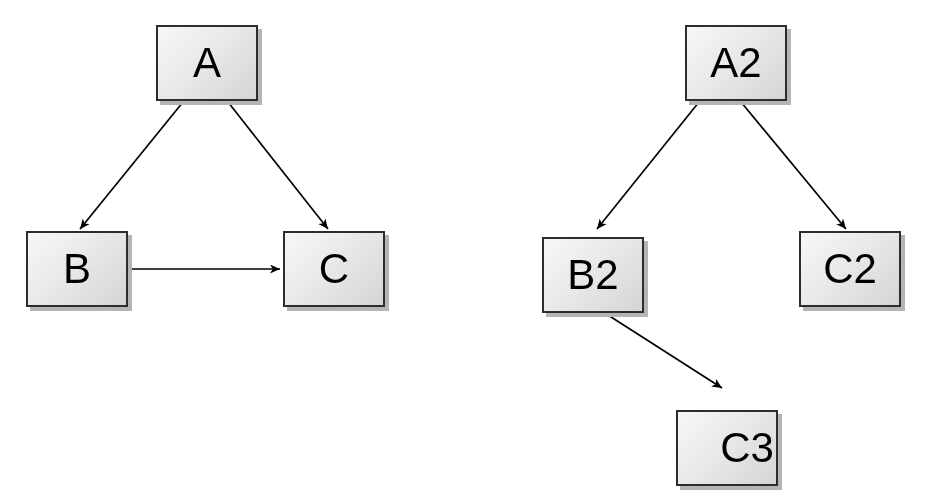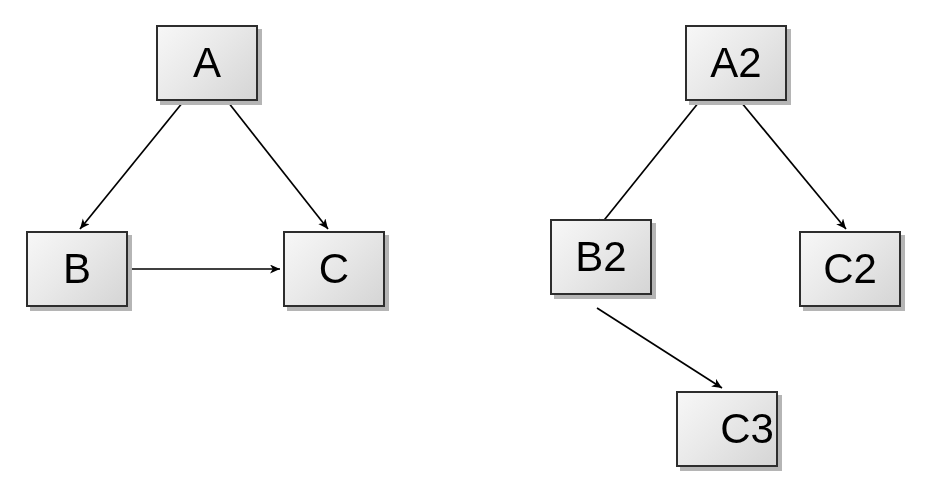--- a/index.html
+++ b/index.html
@@ -45,23 +45,23 @@
     align-items: center;
     justify-content: center;
     color: var(--text);
     font-size: 42px;
     line-height: 1;
   }
   .node-a  { left: 156px; top: 25px;  }
   .node-b  { left: 26px;  top: 231px; }
   .node-c  { left: 283px; top: 231px; }
   .node-a2 { left: 669px; top: 25px; margin-left: 16px;  }
-  .node-b2 { left: 542px; top: 219px; margin-left: 8px; }
+  .node-b2 { left: 542px; top: 237px; }
   .node-c2 { left: 799px; top: 231px; }
-  .node-c3 { left: 676px; top: 391px; padding-left: 40px; }
+  .node-c3 { left: 676px; top: 410px; padding-left: 40px; }
 </style>
 </head>
 <body>
 
 <div class="canvas">
 
   <svg class="edges-layer" width="940" height="504" viewBox="0 0 940 504" xmlns="http://www.w3.org/2000/svg">
     <defs>
       <marker id="arrow" markerWidth="12" markerHeight="10" refX="10" refY="4.5" orient="auto" markerUnits="userSpaceOnUse">
         <path class="arrowhead" d="M0,0 L10,4.5 L0,9 L2.8,4.5 Z"></path>

